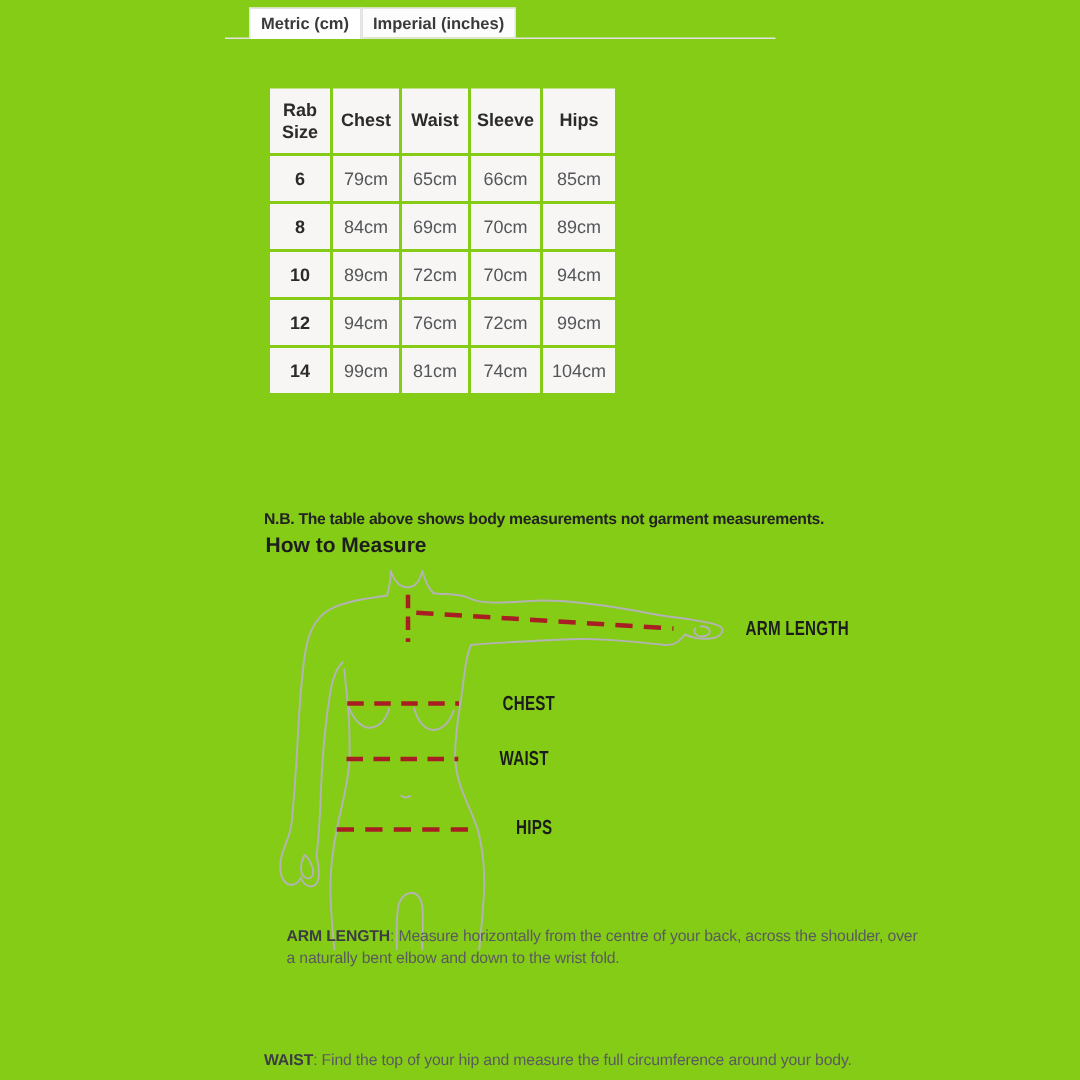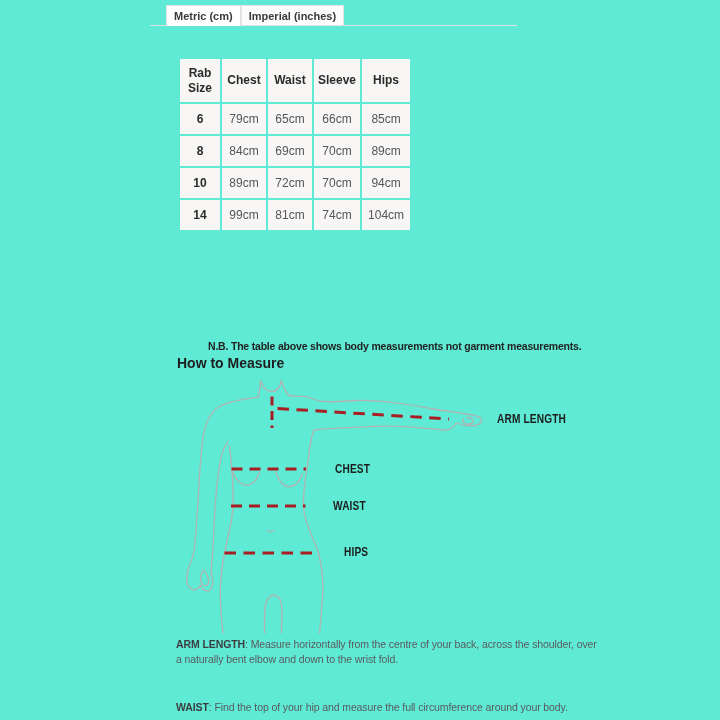--- a/index.html
+++ b/index.html
@@ -1,54 +1,54 @@
 <!DOCTYPE html>
 <html><head>
 <meta charset="utf-8">
 <style>
   * { margin:0; padding:0; box-sizing:border-box; }
   html,body { background:#ffffff; }
   body { font-family:"Liberation Sans", sans-serif; }
-  .page { position:relative; width:720px; height:720px; background:#5eead4; overflow:hidden; }
+  .page { position:relative; width:720px; height:720px; background:#84cc16; overflow:hidden; }
 
   
   .tabbar { position:absolute; left:150px; top:5px; width:367px; display:flex; align-items:flex-end;
             border-bottom:1px solid #e2e2e2; padding-left:16px; }
   .tab { font-size:11px; font-weight:bold; color:#3a3a3a; padding:4px 7px 3px; cursor:pointer;
          border:1px solid #e2e2e2; border-bottom:none; background:#fcfcfc; white-space:nowrap; }
   .tab.active { background:#fff; position:relative; margin-bottom:-1px; padding-bottom:4px; }
 
   
   table.size-table { position:absolute; left:178px; top:57px; border-collapse:separate; border-spacing:2px; }
   .size-table th, .size-table td { background:#f7f6f4; text-align:center; vertical-align:middle;
       font-size:12px; }
   .size-table th { font-weight:bold; color:#2b2b2b; height:43px; line-height:1.25; padding:0 4px; }
   .size-table td { height:30px; color:#55565a; font-weight:normal; }
   .size-table td.size-cell { font-weight:bold; color:#2b2b2b; }
   .col-1{ width:40px; } .col-2{ width:44px; } .col-3{ width:44px; } .col-4{ width:46px; } .col-5{ width:48px; }
 
   
   .nb-note { position:absolute; left:176px; top:340px; width:420px; font-size:10.5px; font-weight:bold;
-             color:#232323; letter-spacing:-0.2px;margin-left:32px; }
+             color:#232323; letter-spacing:-0.2px; }
   .how-to { position:absolute; left:177px; top:355px; font-size:14px; font-weight:bold; color:#1d1d1d; }
 
   
   .figure-svg { position:absolute; left:178px; top:377px; }
   .diagram-label { position:absolute; font-size:13.5px; font-weight:bold; color:#1c1c1c;
                    transform:scaleX(0.75); transform-origin:0 0; white-space:nowrap; letter-spacing:0.2px; }
   .lbl-armlength { left:497px; top:411px; }
   .lbl-chest     { left:335px; top:461px; }
   .lbl-waist     { left:333px; top:498px; }
   .lbl-hips      { left:344px; top:544px; }
 
   
   .instr { position:absolute; left:176px; width:424px; font-size:10.5px; color:#5a5b5e;
            line-height:15px; letter-spacing:-0.1px; }
   .instr b { color:#3c3d40; }
-  .instr-1 { top:637px; }
+  .instr-1 { top:617px;margin-left:15px; }
   .instr-2 { top:681px; }
   .instr-3 { top:700px; }
 </style>
 </head>
 <body>
 
 <div class="page">
 
   <div class="tabbar">
     <div class="tab active">Metric (cm)</div>
@@ -79,20 +79,27 @@
         <td>69cm</td>
         <td>70cm</td>
         <td>89cm</td>
       </tr>
       <tr>
         <td class="size-cell">10</td>
         <td>89cm</td>
         <td>72cm</td>
         <td>70cm</td>
         <td>94cm</td>
+      </tr>
+      <tr>
+        <td class="size-cell">12</td>
+        <td>94cm</td>
+        <td>76cm</td>
+        <td>72cm</td>
+        <td>99cm</td>
       </tr>
       <tr>
         <td class="size-cell">14</td>
         <td>99cm</td>
         <td>81cm</td>
         <td>74cm</td>
         <td>104cm</td>
       </tr>
     </tbody>
   </table>

